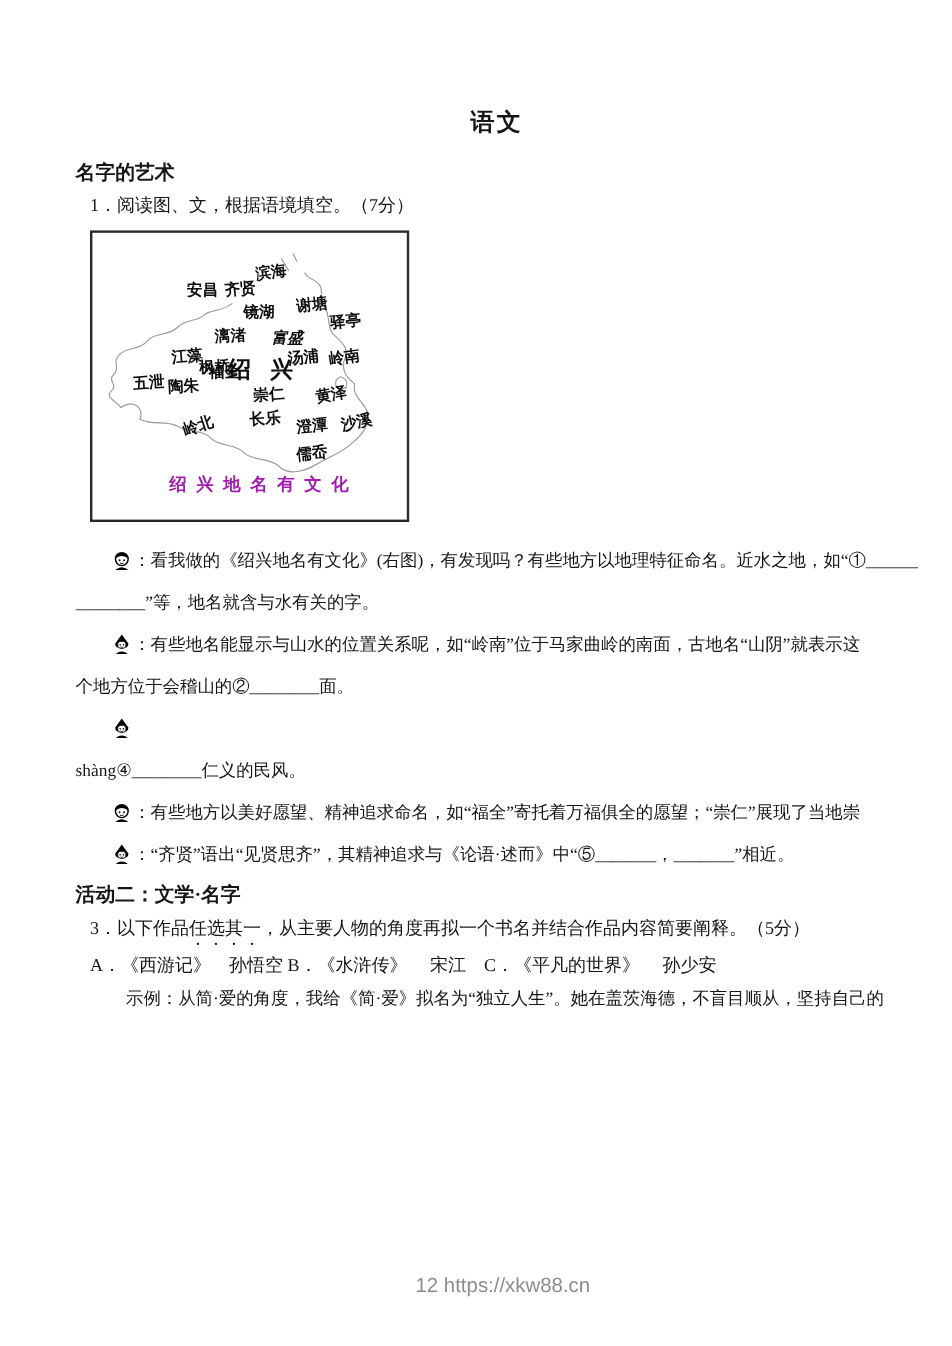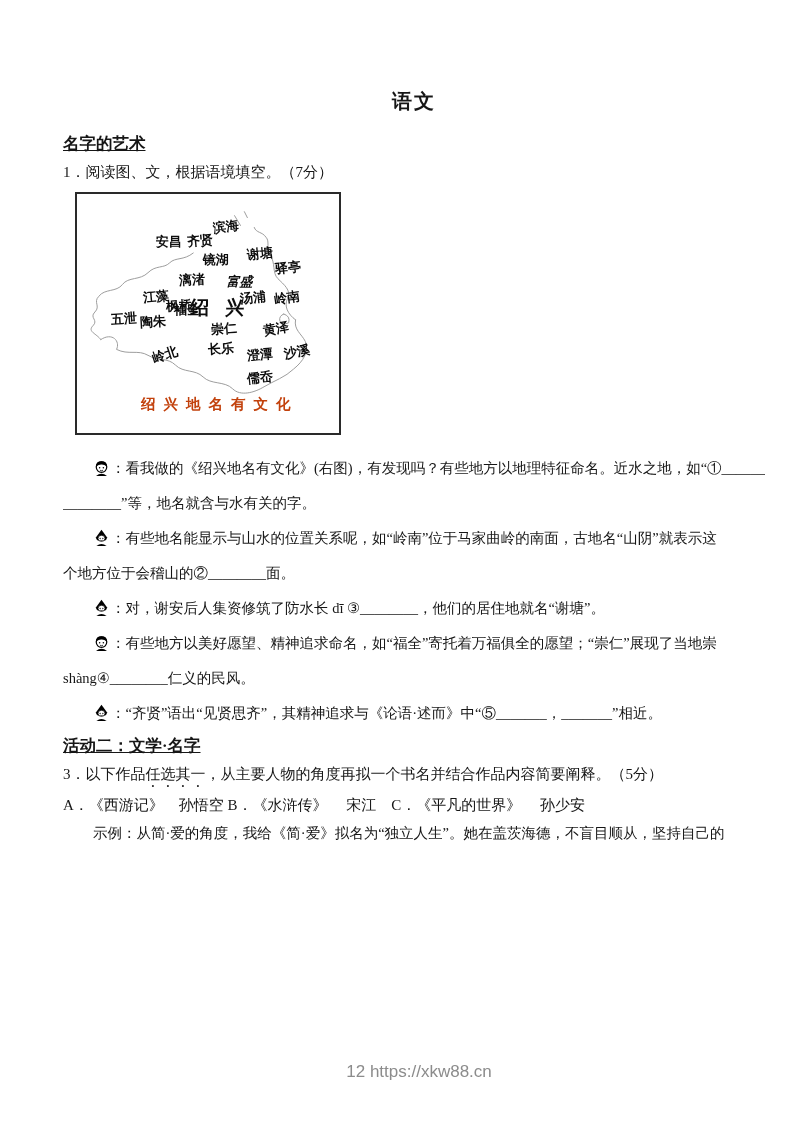--- a/index.html
+++ b/index.html
@@ -5,40 +5,40 @@
   * { margin:0; padding:0; box-sizing:border-box; }
   html,body { background:#ffffff; }
   body {
     width:793px; height:1122px; position:relative; overflow:hidden;
     font-family:"Liberation Serif","DejaVu Serif",serif;
     color:#161616;
   }
   .page { padding:88px 28px 0 63px; }
 
   .title { text-align:center; font-size:20px; font-weight:bold; letter-spacing:2px; margin-bottom:14px; }
-  .h2 { font-size:16.5px; font-weight:bold; line-height:29px; white-space:nowrap;text-decoration:underline; }
-  .qline { font-size:15px; line-height:28px; white-space:nowrap; overflow:hidden; }
+  .h2 { font-size:16.5px; font-weight:bold; line-height:29px; white-space:nowrap; }
+  .qline { font-size:15px; line-height:28px; white-space:nowrap; overflow:hidden;margin-left:12px; }
   .qline.indent { padding-left:30px; font-size:14.5px; }
 
   
   .map-box {
     position:relative; width:266px; height:243px;
     border:2px solid #2a2a2a; margin:6px 0 16px 12px;
     background:#fff;
   }
   .map-outline { position:absolute; left:0; top:0; width:100%; height:100%; }
   .map-label {
     position:absolute; transform:translate(-50%,-50%);
     font-size:13px; font-weight:bold; white-space:nowrap; color:#0d0d0d;
   }
   .map-label.major { font-size:19px; letter-spacing:16px; padding-left:16px; }
   .map-caption {
     position:absolute; left:53%; top:88%; transform:translate(-50%,-50%);
     font-size:14.5px; font-weight:bold; letter-spacing:8px; padding-left:8px;
-    white-space:nowrap; color:#c2410c;
+    white-space:nowrap; color:#a21caf;
   }
 
   
   .dialogues { margin-top:4px; }
   .dline { font-size:14.5px; line-height:35px; white-space:nowrap; overflow:hidden; }
   .dline.first { padding-left:30px; }
   .avatar { display:inline-block; width:17px; height:17px; vertical-align:-3px; margin-right:1px; }
 
   
   .em-dots {
@@ -123,30 +123,30 @@
     <path d="M4 20 Q10 15.2 16 20 Z" fill="#000000"></path>
   </svg><span>：有些地名能显示与山水的位置关系呢，如“岭南”位于马家曲岭的南面，古地名“山阴”就表示这</span></div>
       <div class="dline"><span>个地方位于会稽山的②________面。</span></div>
       <div class="dline first"><svg viewBox="0 0 20 20" xmlns="http://www.w3.org/2000/svg" class="avatar">
     <path d="M10 0.8 L16.4 9.6 Q16.8 12.4 14.4 13.6 L5.6 13.6 Q3.2 12.4 3.6 9.6 Z" fill="#000000"></path>
     <ellipse cx="10" cy="11" rx="4.1" ry="3.6" fill="#ffffff" stroke="#000000" stroke-width="0.9"></ellipse>
     <circle cx="8.4" cy="11" r="0.8" fill="#000000"></circle>
     <circle cx="11.6" cy="11" r="0.8" fill="#000000"></circle>
     <path d="M8.6 13.1 Q10 14 11.4 13.1" stroke="#000000" stroke-width="0.8" fill="none"></path>
     <path d="M4 20 Q10 15.2 16 20 Z" fill="#000000"></path>
-  </svg><span>：对，谢安后人集资修筑了防水长 dī ③________，他们的居住地就名“谢塘”。</span></div>
+  </svg></div>
+      <div class="dline"><span>shàng④________仁义的民风。</span></div>
       <div class="dline first"><svg viewBox="0 0 20 20" xmlns="http://www.w3.org/2000/svg" class="avatar">
     <circle cx="10" cy="9.5" r="6.2" fill="#ffffff" stroke="#000000" stroke-width="1.4"></circle>
     <path d="M3.4 9 Q3.4 2.6 10 2.6 Q16.6 2.6 16.6 9 Q13 6.2 10 6.4 Q7 6.2 3.4 9 Z" fill="#000000"></path>
     <circle cx="7.8" cy="10.4" r="0.9" fill="#000000"></circle>
     <circle cx="12.2" cy="10.4" r="0.9" fill="#000000"></circle>
     <path d="M8.2 13.2 Q10 14.4 11.8 13.2" stroke="#000000" stroke-width="0.9" fill="none"></path>
     <path d="M3.5 20 Q10 14.6 16.5 20 Z" fill="#000000"></path>
   </svg><span>：有些地方以美好愿望、精神追求命名，如“福全”寄托着万福俱全的愿望；“崇仁”展现了当地崇</span></div>
-      <div class="dline"><span>shàng④________仁义的民风。</span></div>
       <div class="dline first"><svg viewBox="0 0 20 20" xmlns="http://www.w3.org/2000/svg" class="avatar">
     <path d="M10 0.8 L16.4 9.6 Q16.8 12.4 14.4 13.6 L5.6 13.6 Q3.2 12.4 3.6 9.6 Z" fill="#000000"></path>
     <ellipse cx="10" cy="11" rx="4.1" ry="3.6" fill="#ffffff" stroke="#000000" stroke-width="0.9"></ellipse>
     <circle cx="8.4" cy="11" r="0.8" fill="#000000"></circle>
     <circle cx="11.6" cy="11" r="0.8" fill="#000000"></circle>
     <path d="M8.6 13.1 Q10 14 11.4 13.1" stroke="#000000" stroke-width="0.8" fill="none"></path>
     <path d="M4 20 Q10 15.2 16 20 Z" fill="#000000"></path>
   </svg><span>：“齐贤”语出“见贤思齐”，其精神追求与《论语·述而》中“⑤_______，_______”相近。</span></div>
     </div>
 

